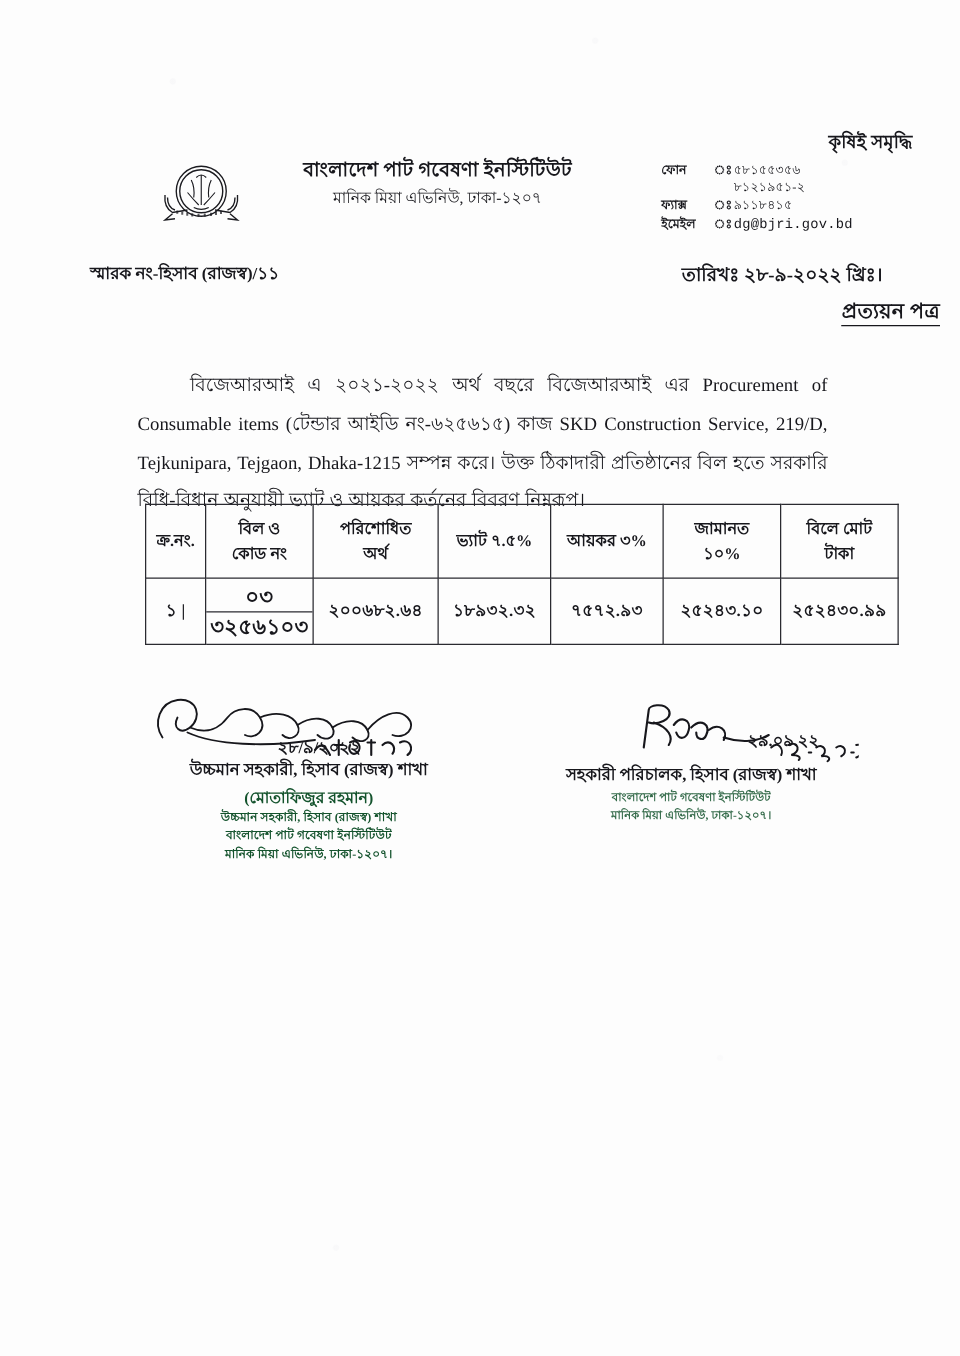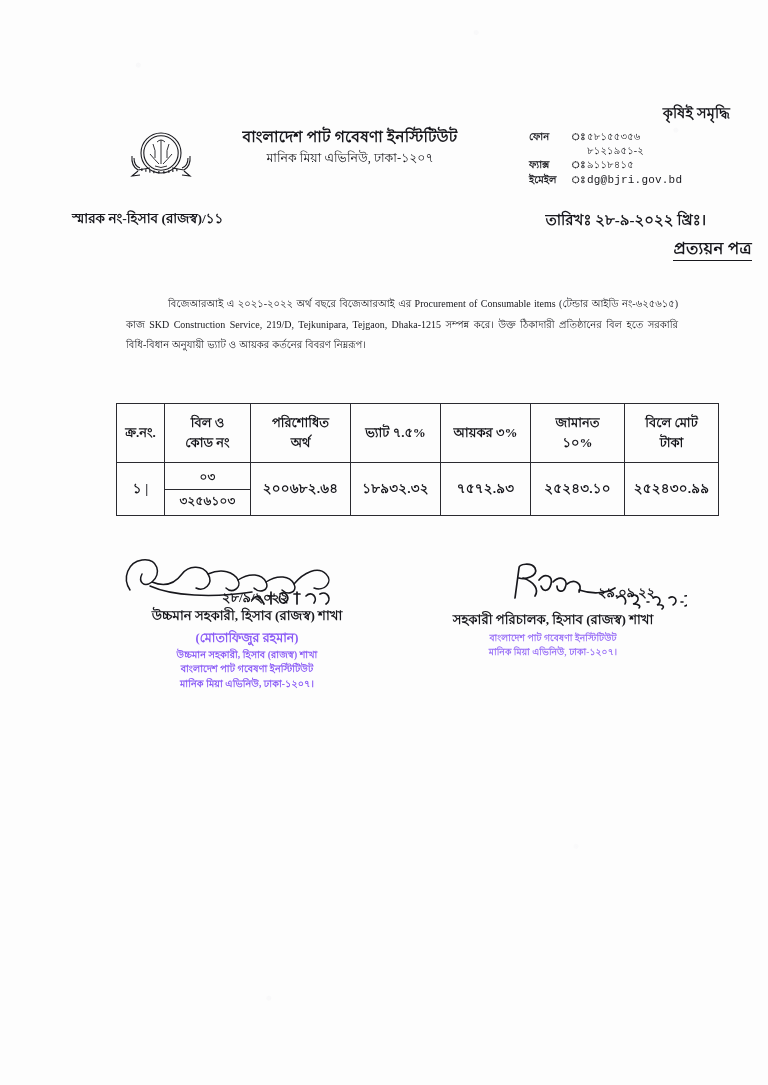--- a/index.html
+++ b/index.html
@@ -127,23 +127,23 @@
   }
   .doc-title span {
     border-bottom: 1.6px solid #17171c;
     padding-bottom: 2px;
   }
 
   
   .body-para {
     position: absolute;
     top: 294px;
-    left: 126px;
+    left: 110px;
     width: 552px;
-    font-size: 10px;
+    font-size: 15px;
     line-height: 2.05;
     text-align: justify;
     text-indent: 42px;
     word-spacing: .5px;
   }
 
   
   .tbl-wrap {
     position: absolute;
     top: 403px;
@@ -180,21 +180,21 @@
   .col-paid { width: 100px; }
   .col-vat  { width: 90px; }
   .col-tax  { width: 90px; }
   .col-sec  { width: 94px; }
   .col-tot  { width: 94px; }
 
   .bill-split { padding: 0 !important; }
   .bill-top, .bill-bot {
     height: 23px;
     line-height: 23px;
-    font-size: 12px;
+    font-size: 17px;
     font-weight: 600;
   }
   .bill-top { border-bottom: 1.1px solid #2a2a30; }
 
   
   .sig-left {
     position: absolute;
     top: 548px;
     left: 112px;
     width: 270px;
@@ -214,21 +214,21 @@
   }
   .sig-mark svg { position: absolute; left: 0; top: 0; }
 
   .sig-role {
     font-size: 13.2px;
     font-weight: 600;
     color: #17171c;
     margin-top: -2px;
   }
   .sig-stamp {
-    color: #8b5cf6;
+    color: #14532d;
     line-height: 1.5;
   }
   .sig-stamp .s-name {
     font-size: 12.6px;
     font-weight: 700;
     margin-top: 1px;
   }
   .sig-stamp .s-line {
     font-size: 9.6px;
     font-weight: 700;

